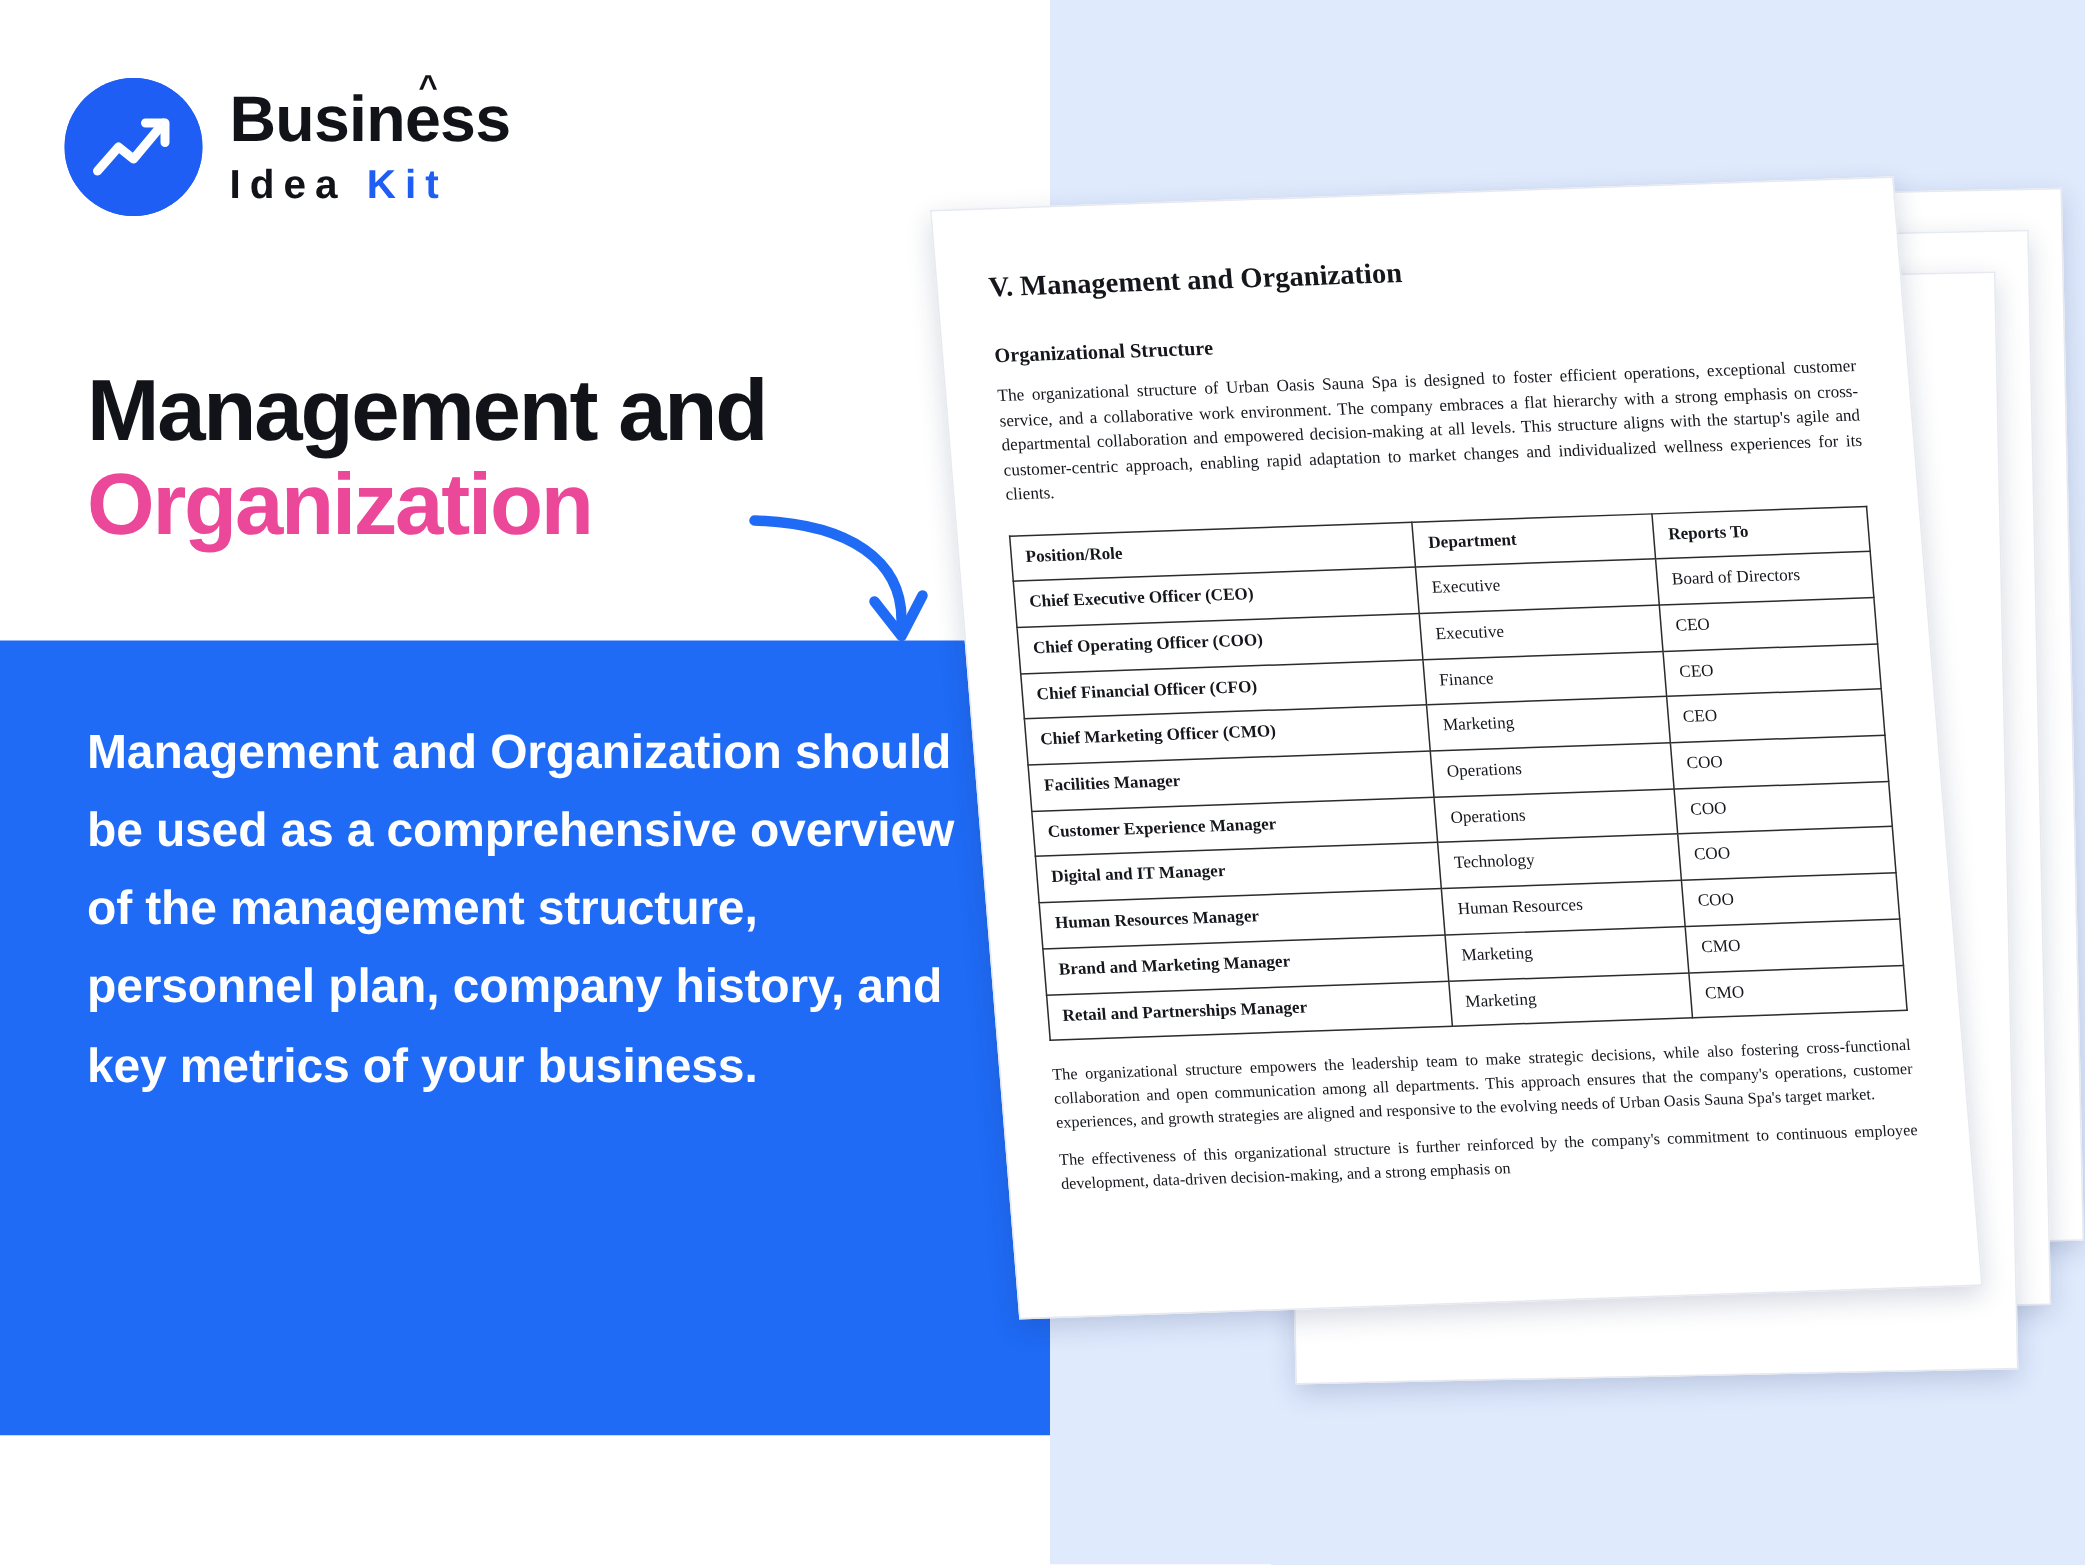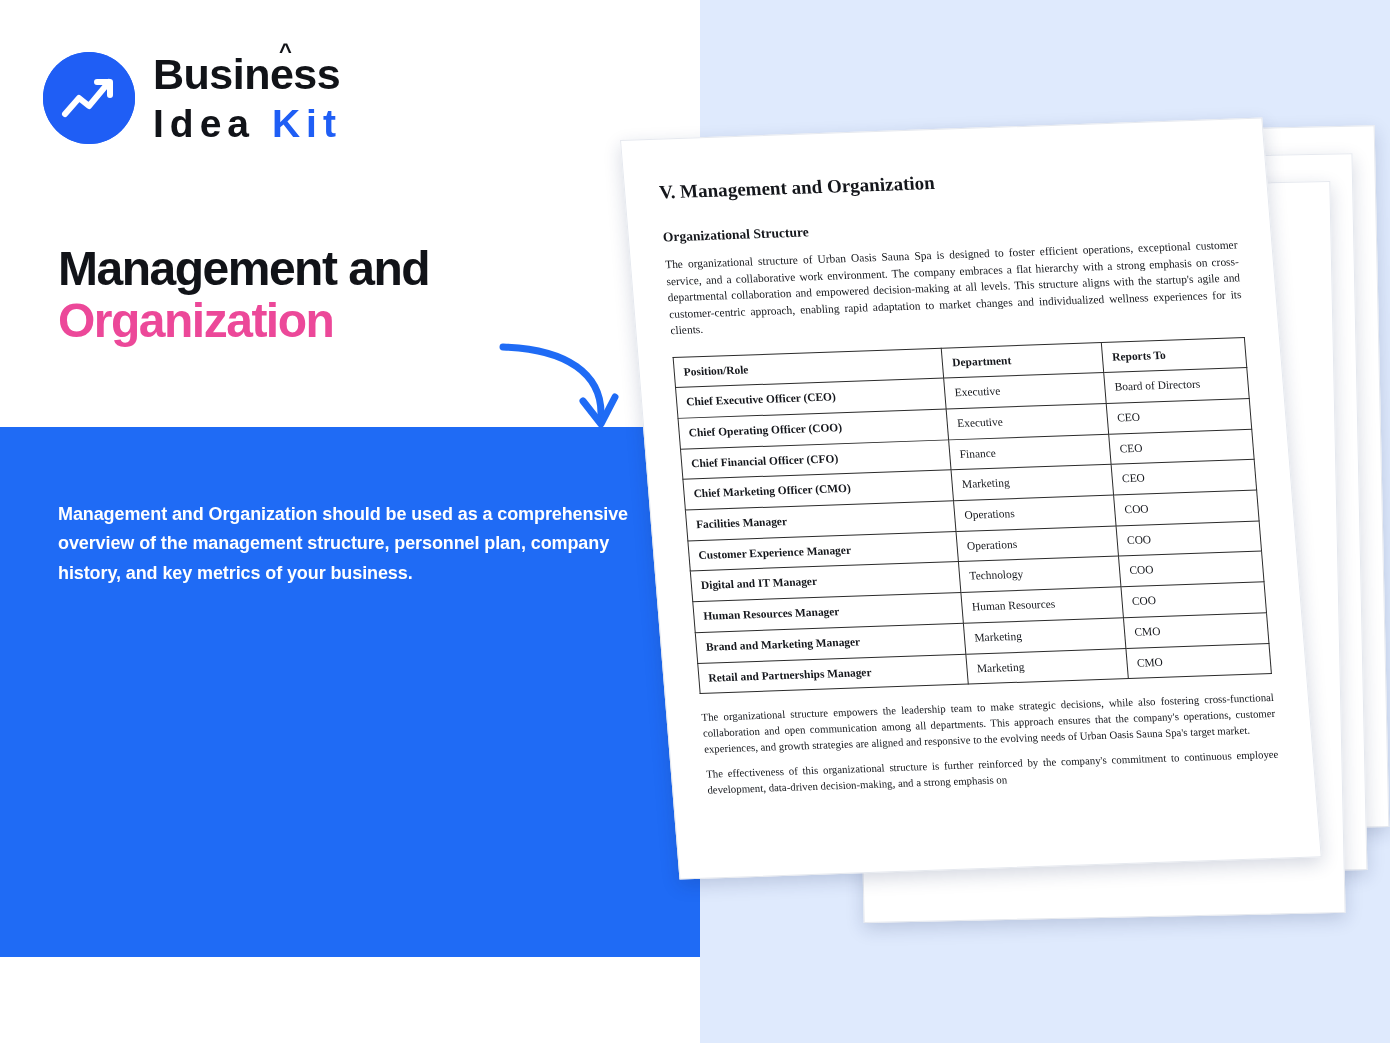--- a/index.html
+++ b/index.html
@@ -78,59 +78,59 @@
   }
   .logo-hat {
     position: absolute;
     left: 126px;
     top: -12px;
     font-size: 22px;
     color: #111318;
     font-weight: bold;
   }
   .logo-line2 {
-    font-size: 39px;
+    font-size: 27px;
     font-weight: bold;
     letter-spacing: 6px;
     color: #111318;
     margin-top: 8px;
   }
   .logo-line2 .kit { color: #1f5ef5; }
 
   
   .headline {
     position: absolute;
     left: 58px;
     top: 243px;
     width: 620px;
-    font-size: 48px;
+    font-size: 58px;
     font-weight: bold;
     line-height: 1.08;
     letter-spacing: -1.5px;
     color: #111318;
   }
   .headline .hl-accent { color: #ec4899; display: block; }
 
   
   .arrow-svg {
     position: absolute;
     left: 497px;
     top: 339px;
     width: 130px;
     height: 100px;
   }
 
   
   .body-copy {
     position: absolute;
     left: 58px;
-    top: 500px;
+    top: 475px;
     width: 600px;
     color: #ffffff;
-    font-size: 18px;
+    font-size: 32px;
     font-weight: bold;
     line-height: 1.63;
     letter-spacing: -0.1px;
   }
 
   
   .doc-stack {
     position: absolute;
     left: 620px;
     top: 120px;

